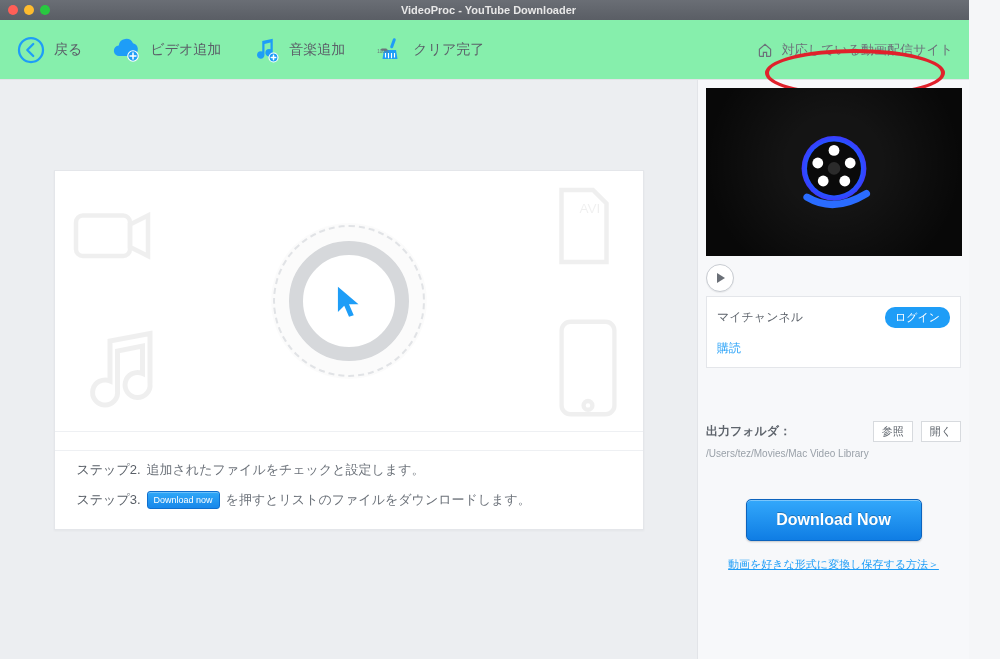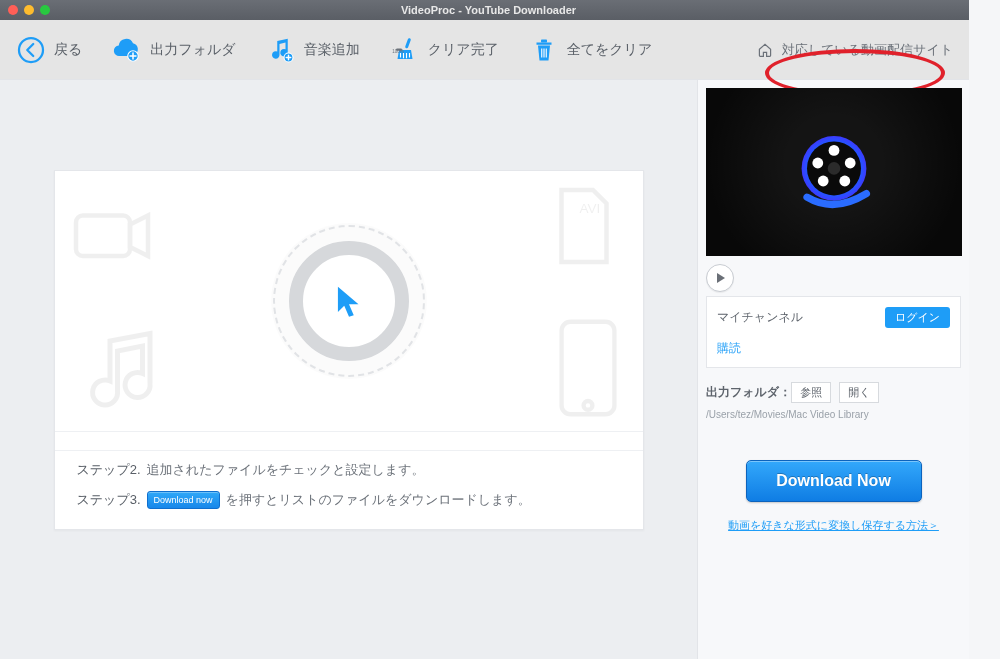--- a/index.html
+++ b/index.html
@@ -12,21 +12,21 @@
     font-size: 11px;
   }
   .traffic-lights { display: flex; gap: 6px; margin-right: 10px;}
   .dot { width: 10px; height: 10px; border-radius: 50%; }
   .dot.red { background: #ff5f57; }
   .dot.yellow { background: #febc2e; }
   .dot.green { background: #28c840; }
   .titlebar-title { flex: 1; text-align: center; font-weight: 600;}
   
   .toolbar {
-    height: 60px; background: #e5e5e5; border-bottom: 1px solid #e2e4e8;
+    height: 60px; background: #86efac; border-bottom: 1px solid #e2e4e8;
     display: flex; align-items: center; padding: 0 16px; gap: 30px;
     color: #5b6169; font-size: 14px;
   }
   .tbtn { display: flex; align-items: center; gap: 8px; cursor: pointer;}
   .tbtn .ticon { width: 30px; height: 30px; display:flex; align-items:center; justify-content:center;}
   .spacer { flex: 1; }
   .highlight-ring {
     position: absolute; right: 24px; top: 29px;
     width: 180px; height: 48px; border: 4px solid #e0212b; border-radius: 50%/50%;
     pointer-events: none;
@@ -63,24 +63,24 @@
   
   .preview { width:256px; height:168px; background:#141414 radial-gradient(circle at 50% 45%, rgba(0,0,0,0) 30%, rgba(0,0,0,.6) 80%); position:relative; display:flex; align-items:center; justify-content:center;}
   .playbtn {
     margin:8px 0 4px 0; width:28px;height:28px;border-radius:50%;
     border:1px solid #c8ccd2;background:#fff;display:flex;align-items:center;justify-content:center;
     cursor:pointer; box-shadow:0 1px 1px rgba(0,0,0,.06);
   }
   .playbtn svg{width:10px;height:10px;fill:#6a6f77;margin-left:2px;}
   .channel-box { background:#fff;border:1px solid #e4e6ea;padding:10px 10px;font-size:12px;color:#5e646c;}
   .channel-box .row1{display:flex;align-items:center;justify-content:space-between;gap:40px;}
-  .loginbtn{ background:#1e9df7;color:#fff;font-size:11px;padding:3px 10px;border-radius:3px;cursor:pointer;}
+  .loginbtn{ background:#1e9df7;color:#fff;font-size:11px;padding:3px 10px;border-radius:10px;cursor:pointer;}
   .sub-link{ color:#1e9df7; font-size:12px; margin-top:12px; display:inline-block; cursor:pointer;}
   .folder-box{ margin-top:14px; font-size:12px; color:#5e646c;}
-  .folder-head{display:flex;align-items:center;}
+  .folder-head{display:flex;align-items:center;justify-content:space-between;margin-top:39px;}
   .folder-head .btns{display:flex;gap:8px;}
   .smallbtn{border:1px solid #d7dade;background:#fff;padding:2px 8px;font-size:11px;color:#5e646c;cursor:pointer;}
   .folder-path{font-size:10px;color:#9aa1a9;margin-top:6px;word-break:break-all;}
   .dl-now{
     margin:40px auto 6px auto; width:176px;height:42px; display:flex;align-items:center;justify-content:center;
     background:linear-gradient(#33a8fb,#0f7de4); color:#fff; font-weight:700; font-size:16px;
     border-radius:5px; border:1px solid #0c63bd; text-shadow:0 -1px 0 rgba(0,0,0,.25);
     box-shadow: inset 0 1px 0 rgba(255,255,255,.35), 0 1px 2px rgba(0,0,0,.2);
     cursor:pointer;
   }
@@ -113,21 +113,21 @@
     </div>
 
     <div class="tbtn">
       <span class="ticon">
         <svg viewBox="0 0 40 40" width="30" height="30">
             <path fill="#1e9df7" d="M30 26a8 8 0 0 0-2-15 10 10 0 0 0-19 3 7 7 0 0 0 1 14h20z"></path>
             <circle cx="28" cy="28" r="7" fill="#1e9df7" stroke="#fff" stroke-width="1.5"></circle>
             <path d="M28 24v8M24 28h8" stroke="#fff" stroke-width="2" stroke-linecap="round"></path>
           </svg>
       </span>
-      <span>出力フォルダ</span>
+      <span>ビデオ追加</span>
     </div>
 
     <div class="tbtn">
       <span class="ticon">
         <svg viewBox="0 0 40 40" width="30" height="30">
             <path fill="#1e9df7" d="M15 8l14-3v18a5 5 0 1 1-3-4V10l-8 2v14a5 5 0 1 1-3-4z"></path>
             <circle cx="30" cy="30" r="6" fill="#1e9df7" stroke="#fff" stroke-width="1.5"></circle>
             <path d="M30 27v6M27 30h6" stroke="#fff" stroke-width="2" stroke-linecap="round"></path>
           </svg>
       </span>
@@ -140,31 +140,20 @@
             <rect x="22" y="4" width="4" height="14" rx="2" fill="#1e9df7" transform="rotate(20 24 11)"></rect>
             <path fill="#1e9df7" d="M12 20h16l2 12H10z"></path>
             <path d="M14 24v6M18 24v7M22 24v7M26 24v6" stroke="#fff" stroke-width="1.5"></path>
             <rect x="8" y="18" width="8" height="3" rx="1.5" fill="#6c727a"></rect>
             <text x="3" y="24" font-size="6" fill="#6c727a">100%</text>
           </svg>
       </span>
       <span>クリア完了</span>
     </div>
 
-    <div class="tbtn">
-      <span class="ticon">
-        <svg viewBox="0 0 40 40" width="30" height="30">
-            <rect x="10" y="10" width="20" height="3" fill="#1e9df7"></rect>
-            <rect x="16" y="6" width="8" height="4" rx="1" fill="#1e9df7"></rect>
-            <path fill="#1e9df7" d="M12 14h16l-2 20H14z"></path>
-            <path d="M17 18v12M20 18v12M23 18v12" stroke="#fff" stroke-width="1.5"></path>
-          </svg>
-      </span>
-      <span>全てをクリア</span>
-    </div>
 
     <div class="spacer"></div>
 
     <div class="tbtn" style="font-size:13px;color:#6c727a;">
       <span class="ticon" style="width:18px;height:18px">
         <svg viewBox="0 0 20 20" width="16" height="16">
             <path fill="none" stroke="#6c727a" stroke-width="1.5" d="M3 9l7-6 7 6v8a1 1 0 0 1-1 1h-4v-5H8v5H4a1 1 0 0 1-1-1z"></path>
           </svg>
       </span>
       <span>対応している動画配信サイト</span>

